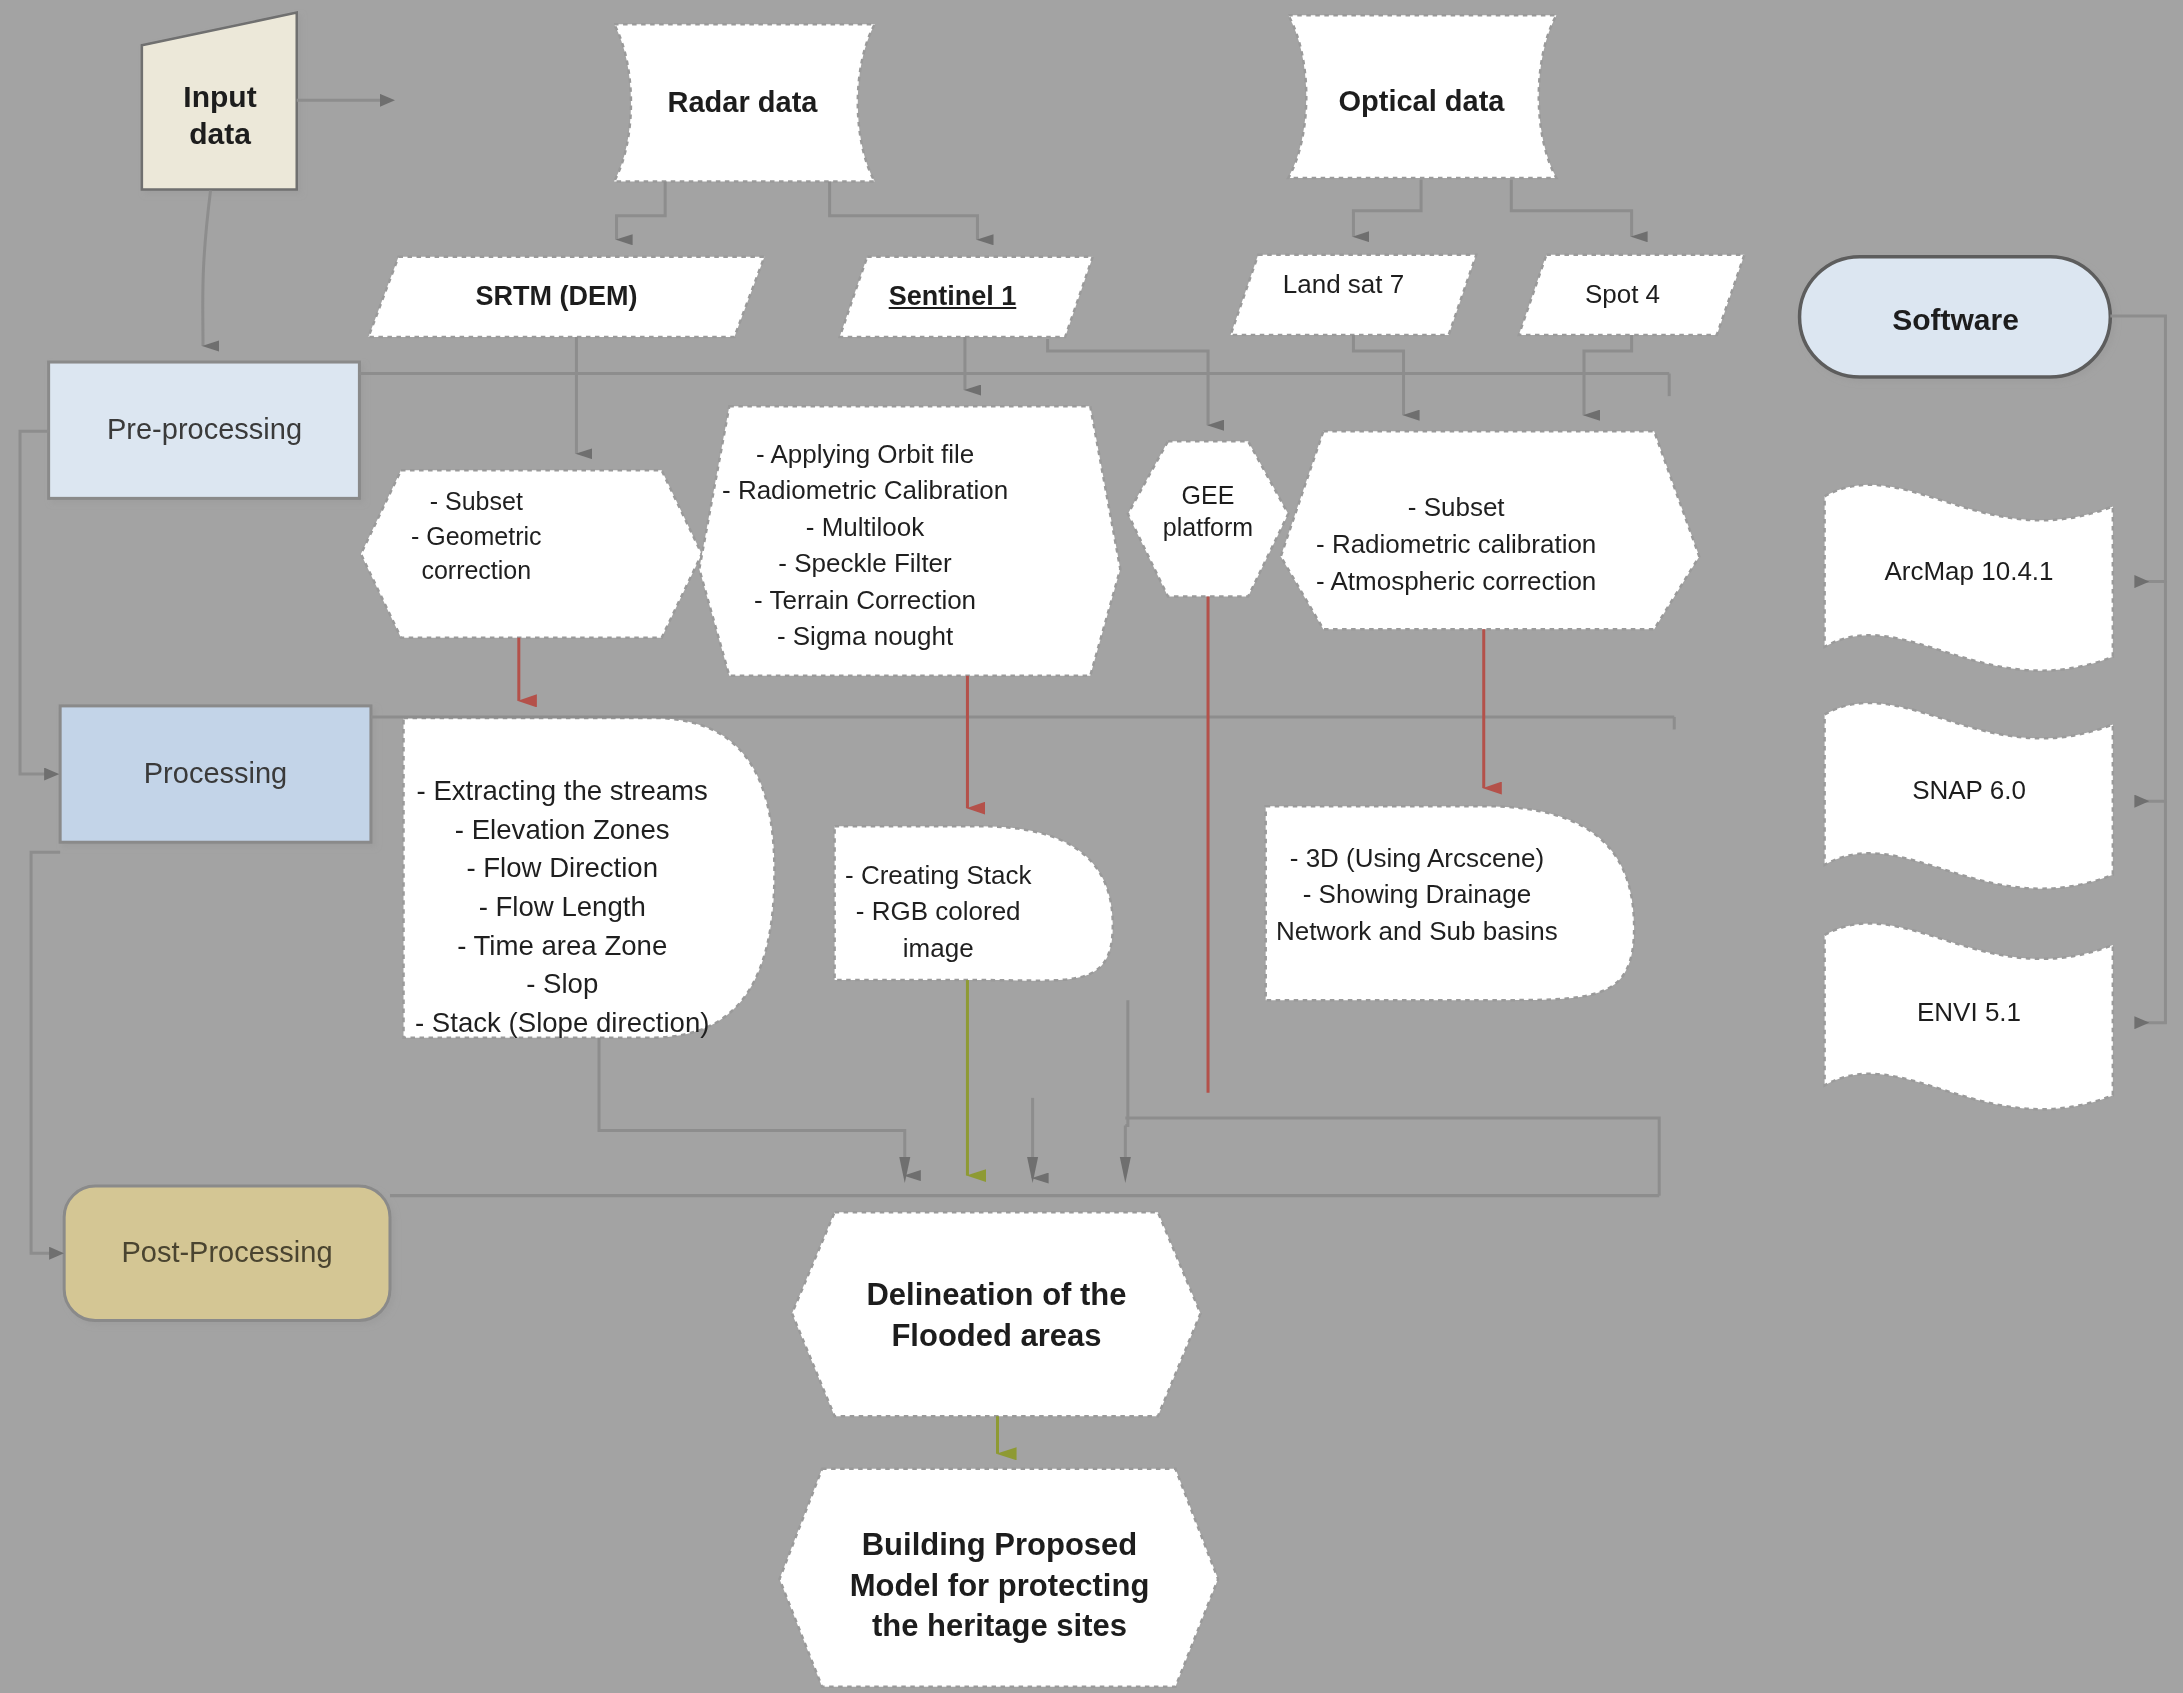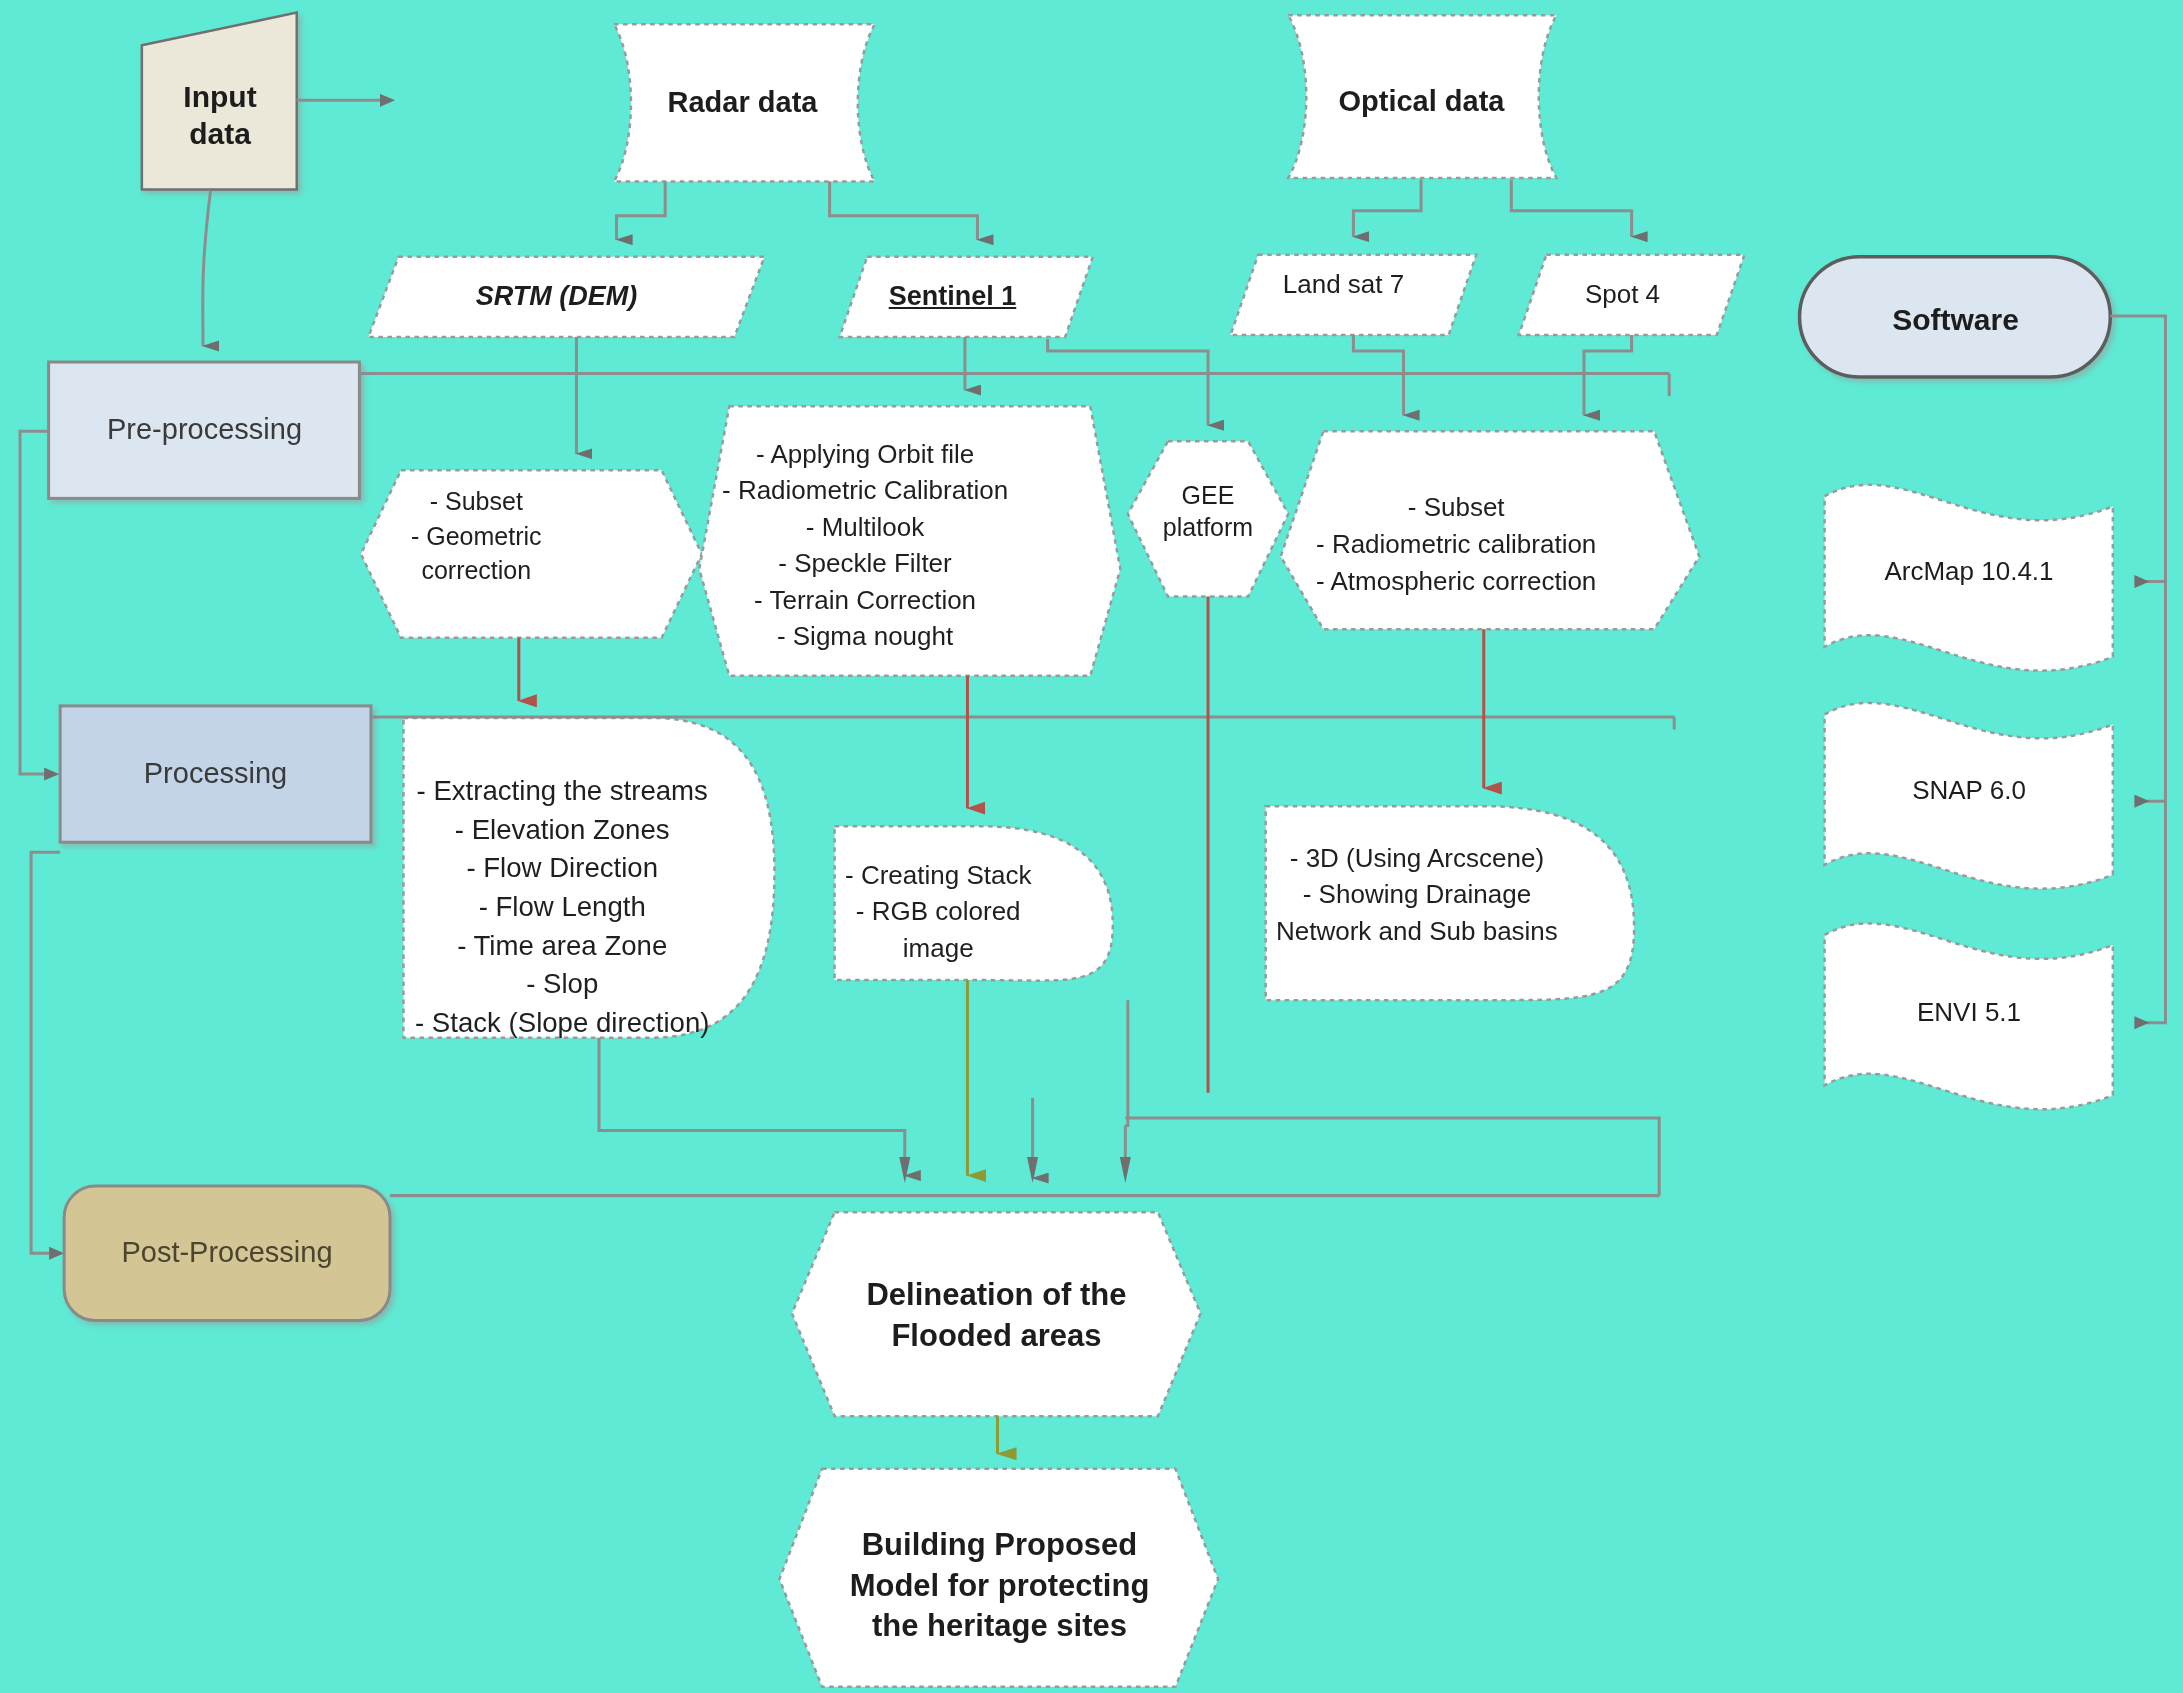--- a/index.html
+++ b/index.html
@@ -1,17 +1,17 @@
 <!DOCTYPE html>
 <html style="font-size:8px"><head>
 <meta charset="utf-8">
 <style>
   html,body{margin:0;padding:0;background:#ffffff;}
   body{font-family:"Liberation Sans", sans-serif;}
-  #stage{position:relative;width:2183px;height:1694px;background:#5eead4;overflow:hidden;}
+  #stage{position:relative;width:2183px;height:1694px;background:#a3a3a3;overflow:hidden;}
   svg#canvas{position:absolute;left:0;top:0;width:2183px;height:1694px;}
   .nodeLabel{position:absolute;display:flex;align-items:center;justify-content:center;
              text-align:center;color:#1d1d1d;pointer-events:none;}
   .lbl-strong{font-weight:bold;}
   .listbox{position:absolute;color:#1f1f1f;}
   .listbox div{white-space:nowrap;text-align:center;}
 </style>
 </head>
 <body>
 
@@ -207,21 +207,21 @@
 </div>
 
 <div class="nodeLabel lbl-strong" style="left:617px;top:75px;width:251px;height:55px;font-size:29px;">
   <span>Radar data</span>
 </div>
 
 <div class="nodeLabel lbl-strong" style="left:1291px;top:74px;width:261px;height:55px;font-size:29px;">
   <span>Optical data</span>
 </div>
 
-<div class="nodeLabel lbl-strong" style="left:381px;top:271px;width:351px;height:50px;font-size:27px;font-style:italic;">
+<div class="nodeLabel lbl-strong" style="left:381px;top:271px;width:351px;height:50px;font-size:27px;">
   <span>SRTM (DEM)</span>
 </div>
 
 <div class="nodeLabel lbl-strong" style="left:847px;top:271px;width:211px;height:50px;font-size:27px;text-decoration:underline;">
   <span>Sentinel 1</span>
 </div>
 
 <div class="nodeLabel" style="left:1238px;top:259px;width:211px;height:50px;font-size:26px;">
   <span>Land sat 7</span>
 </div>

